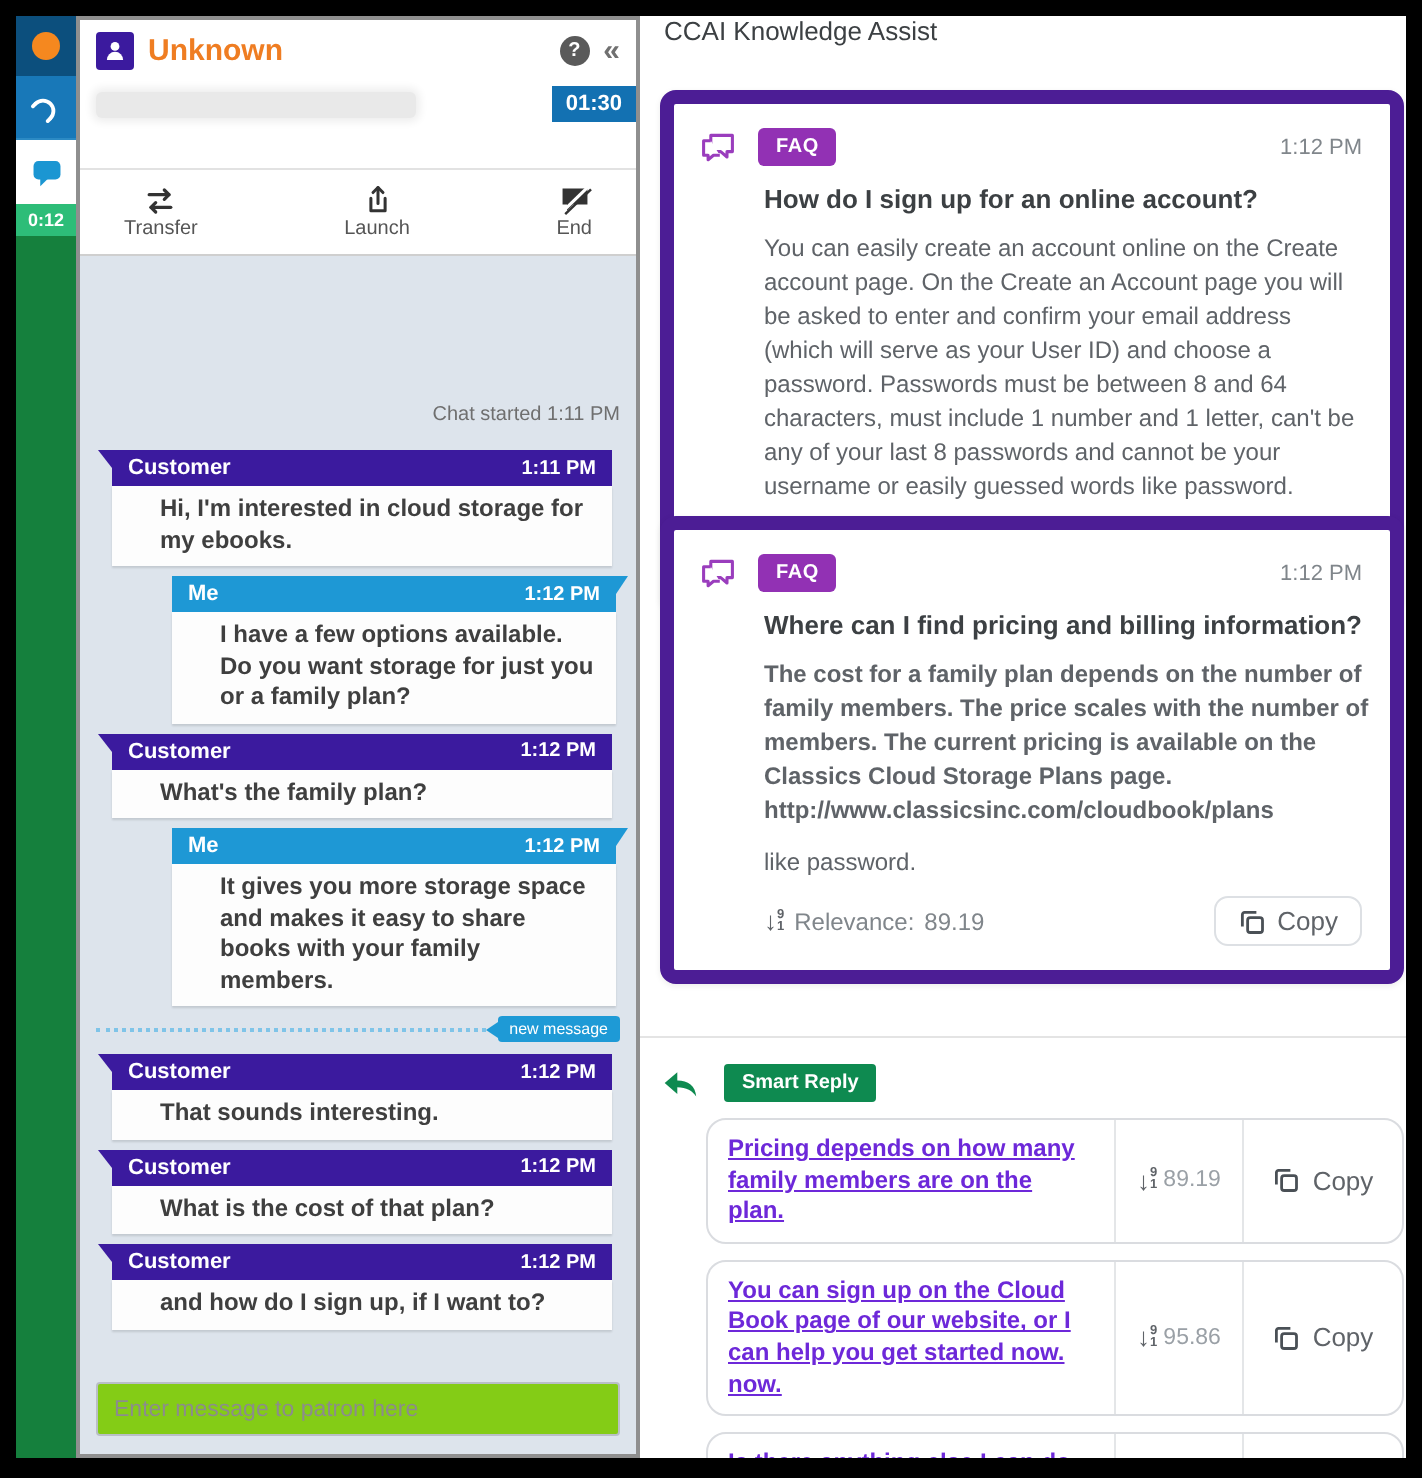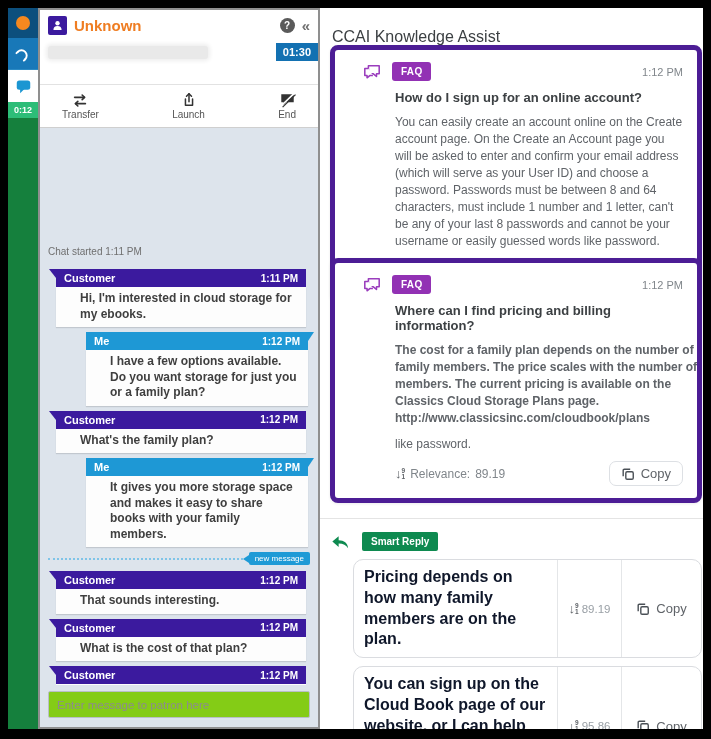--- a/index.html
+++ b/index.html
@@ -23,21 +23,21 @@
   .chat-title { color:#ef7d22; font-size:15px; font-weight:bold; flex:1; }
   .help-ic { width:15px; height:15px; border-radius:50%; background:#5a5a5a; color:#fff; font-size:10px; font-weight:bold; display:flex; align-items:center; justify-content:center; }
   .collapse-ic { color:#707070; font-size:15px; font-weight:bold; line-height:1; }
   .chat-subrow { height:24px; display:flex; align-items:center; justify-content:space-between; padding:0 0 0 8px; }
   .redacted { width:160px; height:13px; background:#e9e9e9; border-radius:3px; box-shadow:0 0 4px 2px #eee; }
   .timer-badge { background:#1371b2; color:#fff; font-size:11px; font-weight:bold; padding:3px 7px; }
   .chat-toolbar { height:44px; border-top:1px solid #e2e2e2; border-bottom:1px solid #cfcfcf; display:flex; align-items:center; justify-content:space-between; padding:0 22px;margin-top:20px; }
   .tool-btn { display:flex; flex-direction:column; align-items:center; gap:1px; color:#333; cursor:pointer; }
   .tool-btn .lbl { font-size:10px; color:#555; }
   .chat-scroll { flex:1; background:#dde4ec; overflow:hidden; padding:6px 8px 0 8px; position:relative; }
-  .chat-note { text-align:left; color:#6f6f6f; font-size:10px; margin-top:112px; margin-bottom:12px; }
+  .chat-note { text-align:right; color:#6f6f6f; font-size:10px; margin-top:68px; margin-bottom:12px; }
   .msg { position:relative; margin-bottom:5px; }
   .msg .head { height:18px; display:flex; align-items:center; justify-content:space-between; padding:0 8px; color:#fff; }
   .msg .head .who { font-size:11px; font-weight:bold; }
   .msg .head .when { font-size:10px; font-weight:bold; }
   .msg .bubble-body { background:#fdfdfd; padding:4px 8px 5px 24px; font-size:12px; font-weight:600; color:#3f3f3f; line-height:15.5px; box-shadow:0 1px 1px rgba(0,0,0,.12); }
   .msg.customer { margin-left:8px; margin-right:4px; }
   .msg.customer .head { background:#3b1a9e; }
   .msg.customer .tail { position:absolute; left:-7px; top:0; width:0; height:0; border-top:9px solid #3b1a9e; border-left:7px solid transparent; }
   .msg.me { margin-left:38px; margin-right:2px; }
   .msg.me .head { background:#1e98d5; }
@@ -45,42 +45,42 @@
   .new-msg-row { display:flex; align-items:center; margin:4px 0 6px 0; }
   .new-msg-line { flex:1; border-top:2px dotted #7fc4e8; }
   .new-msg-arrow { width:0; height:0; border-right:6px solid #1e9ad6; border-top:4px solid transparent; border-bottom:4px solid transparent; }
   .new-msg-badge { background:#1e9ad6; color:#fff; font-size:8px; padding:2px 6px; border-radius:2px; }
   .chat-inputbar { background:#dde4ec; padding:6px 8px 9px 8px; }
   .chat-input { width:100%; height:27px; border:1px solid #b9bfc6; border-radius:2px; background:#84cc16; font-size:11.5px; color:#555; padding:0 8px; font-family:"Liberation Sans", sans-serif; outline:none; }
   .chat-input::placeholder { color:#8c8c8c; }
 
   
   .assist { position:absolute; left:312px; top:0; width:383px; height:721px; background:#fff; }
-  .assist-title { position:absolute; left:12px; top:20px; font-size:16px; color:#3c4043; }
-  .kcard { position:absolute; left:10px; width:372px; background:#fff; border:5px solid #4c1d95; border-radius:8px; box-shadow:0 1px 3px rgba(0,0,0,.08); padding:12px 14px 12px 27px; }
+  .assist-title { position:absolute; left:12px; top:0; font-size:13px; color:#3c4043; }
+  .kcard { position:absolute; left:10px; width:372px; background:#fff; border:7px solid #4c1d95; border-radius:8px; box-shadow:0 1px 3px rgba(0,0,0,.08); padding:12px 14px 12px 12px; }
   .kcard.card1 { top:37px; }
   .kcard.card2 { top:250px; }
   .kcard-head { display:flex; align-items:center; gap:10px; }
   .faq-badge { background:#9231b4; color:#fff; font-size:10px; font-weight:bold; padding:4px 9px; border-radius:3px; letter-spacing:.3px; }
   .kcard-time { margin-left:auto; color:#80868b; font-size:11px; }
   .kcard-content { margin-left:33px; }
   .kcard-q { font-size:13px; font-weight:bold; color:#3c4043; margin-top:9px; }
   .kcard-body { font-size:12px; color:#5f6368; line-height:1.42; margin-top:9px; white-space:pre-line; }
   .kcard-body.bold { font-weight:600; width:318px; }
   .kcard-body2 { font-size:12px; color:#5f6368; margin-top:10px; }
   .kcard-foot { display:flex; align-items:center; margin-top:10px; }
   .relevance { display:flex; align-items:center; gap:5px; color:#80868b; font-size:12px; }
   .copy-btn { margin-left:auto; display:flex; align-items:center; gap:6px; border:1px solid #dde0e4; border-radius:7px; background:#fff; padding:4px 11px; font-size:13px; color:#5f6368; cursor:pointer; font-family:"Liberation Sans", sans-serif; }
   .assist-divider { position:absolute; left:0; right:0; top:510px; border-top:1px solid #e4e4e4; }
   .smart { position:absolute; left:10px; top:524px; width:372px; }
   .smart-head { display:flex; align-items:center; gap:12px; }
   .smart-badge { background:#0e8a50; color:#fff; font-size:10px; font-weight:bold; padding:4px 9px; border-radius:2px; }
   .chips { margin-left:23px; margin-top:8px; display:flex; flex-direction:column; gap:8px; }
   .chip { display:flex; align-items:stretch; border:1px solid #dadce0; border-radius:10px; overflow:hidden; background:#fff; }
-  .chip-text { flex:1; padding:7px 10px; font-size:16px; font-weight:600; color:#0f172a; line-height:1.3; cursor:pointer; }
+  .chip-text { flex:1; padding:7px 10px; font-size:12px; font-weight:600; color:#6d28d9; line-height:1.3; cursor:pointer;text-decoration:underline; }
   .chip-score { width:64px; border-left:1px solid #e4e6e8; display:flex; align-items:center; justify-content:center; gap:3px; color:#9aa0a6; font-size:11.5px; }
   .chip-copy { width:80px; border-left:1px solid #e4e6e8; display:flex; align-items:center; justify-content:center; gap:6px; font-size:13px; color:#5f6368; cursor:pointer; }
 
   
   .sorticon { display:inline-flex; align-items:center; }
   .sorticon .arr { font-size:13px; font-weight:bold; color:#5f6368; line-height:1; }
   .sorticon .nums { display:flex; flex-direction:column; font-size:6.5px; line-height:6px; font-weight:bold; color:#5f6368; }
 </style>
 </head>
 <body>

